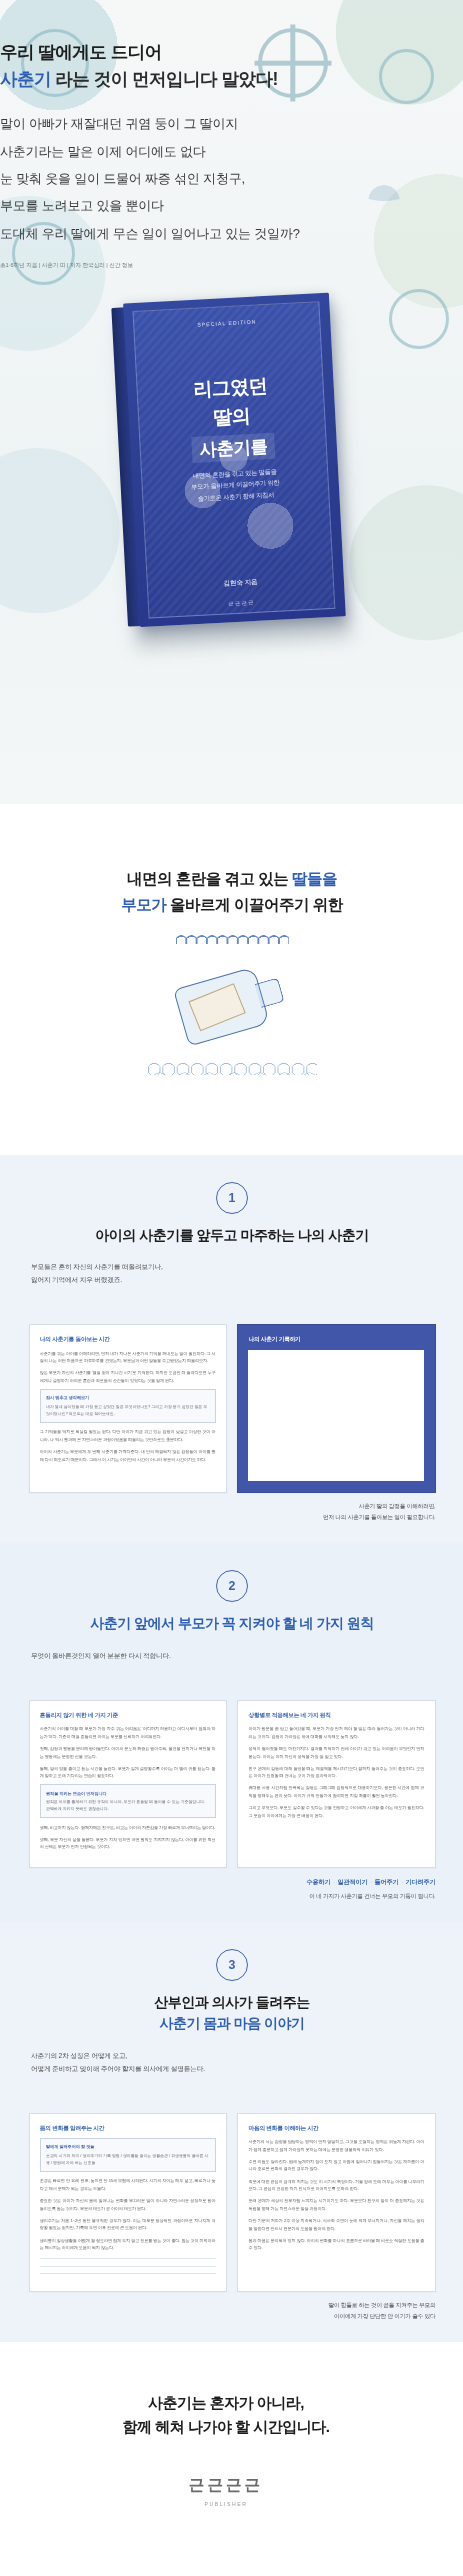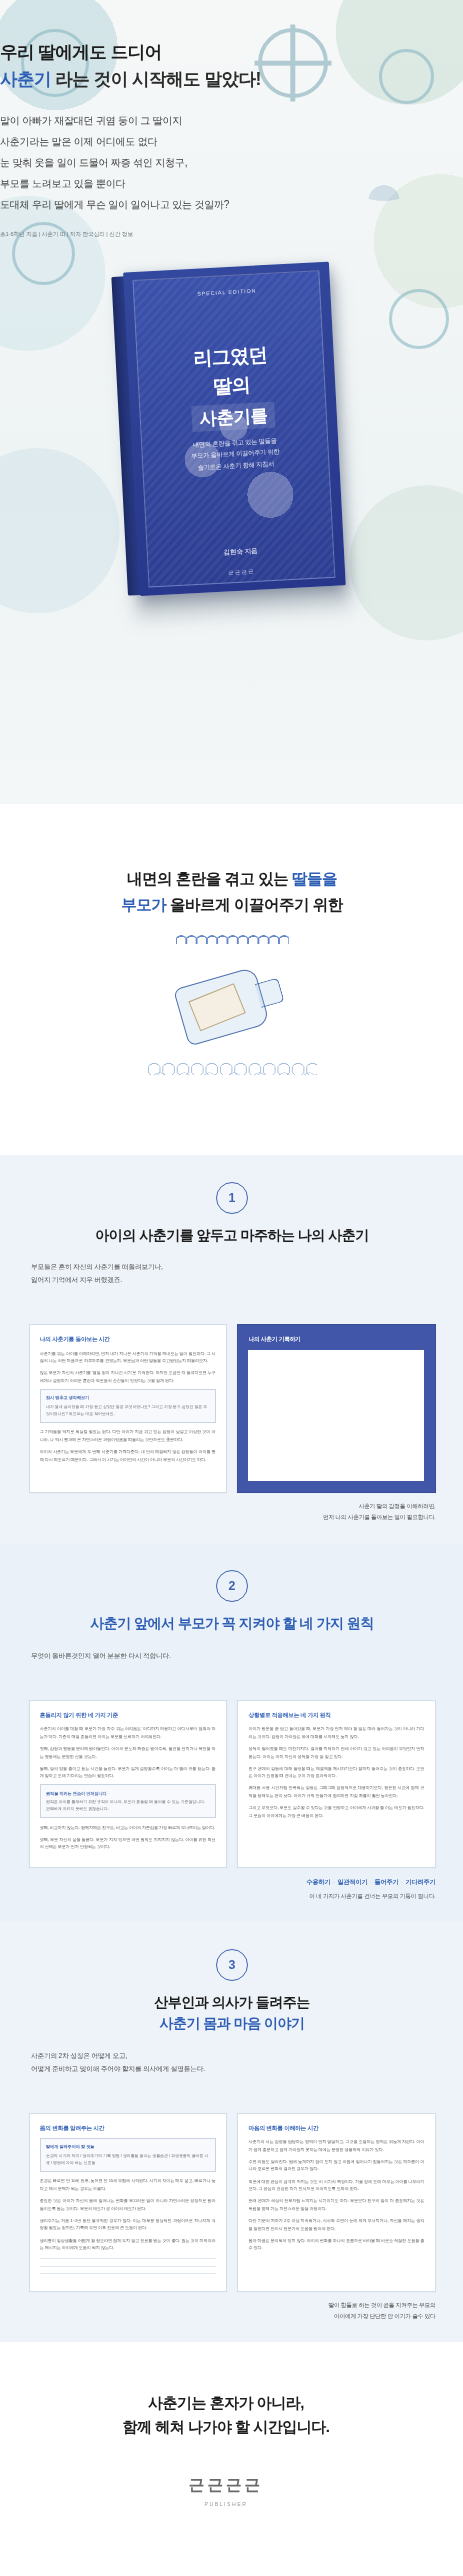--- a/index.html
+++ b/index.html
@@ -68,21 +68,21 @@
   .hero-line2{
     font-size:17.5px;
     font-weight:bold;
     letter-spacing:-0.5px;
     line-height:1.45;
     margin-top:2.1px;
   }
   .hl-blue{color:#2f5fb5;}
   .hero-sub{
     margin-top:17.5px;
-    font-size:10px;
+    font-size:13px;
     color:#3a3a3a;
     line-height:2.1;
     letter-spacing:-0.2px;
   }
   .hero-credit{
     margin-top:15.5px;
     font-size:5.7px;
     color:#6c7a7d;
     letter-spacing:-0.1px;
   }
@@ -322,21 +322,21 @@
     <div class="doodle" style="left:250px;top:20.6px;width:77px;height:77px;">
       <div class="wheel" style="position:absolute;left:7.7px;top:7.7px;"></div>
     </div>
     <div class="doodle ring" style="left:12.4px;top:222px;width:57px;height:57px;"></div>
     <div class="doodle ring" style="right:15.5px;top:289px;width:54px;height:54px;"></div>
     <div class="doodle" style="right:49px;top:170px;width:62px;height:31px;background:radial-gradient(circle at 50% 100%, rgba(120,160,190,.5) 0 15.5px, rgba(0,0,0,0) 16px);border-radius:50%;"></div>
 
     <div class="hero-text">
       <div class="hero-line1">우리 딸에게도 드디어</div>
       <div class="hero-line2">
-        <span class="hl-blue">사춘기</span><span> 라는 것이 시작해도 말았다!</span>
+        <span class="hl-blue">사춘기</span><span> 라는 것이 먼저입니다 말았다!</span>
       </div>
 
       <div class="hero-sub">
         <div>말이 아빠가 재잘대던 귀염 둥이 그 딸이지</div>
         <div>사춘기라는 말은 이제 어디에도 없다</div>
         <div>눈 맞춰 웃을 일이 드물어 짜증 섞인 지청구,</div>
         <div>부모를 노려보고 있을 뿐이다</div>
         <div>도대체 우리 딸에게 무슨 일이 일어나고 있는 것일까?</div>
       </div>
 

